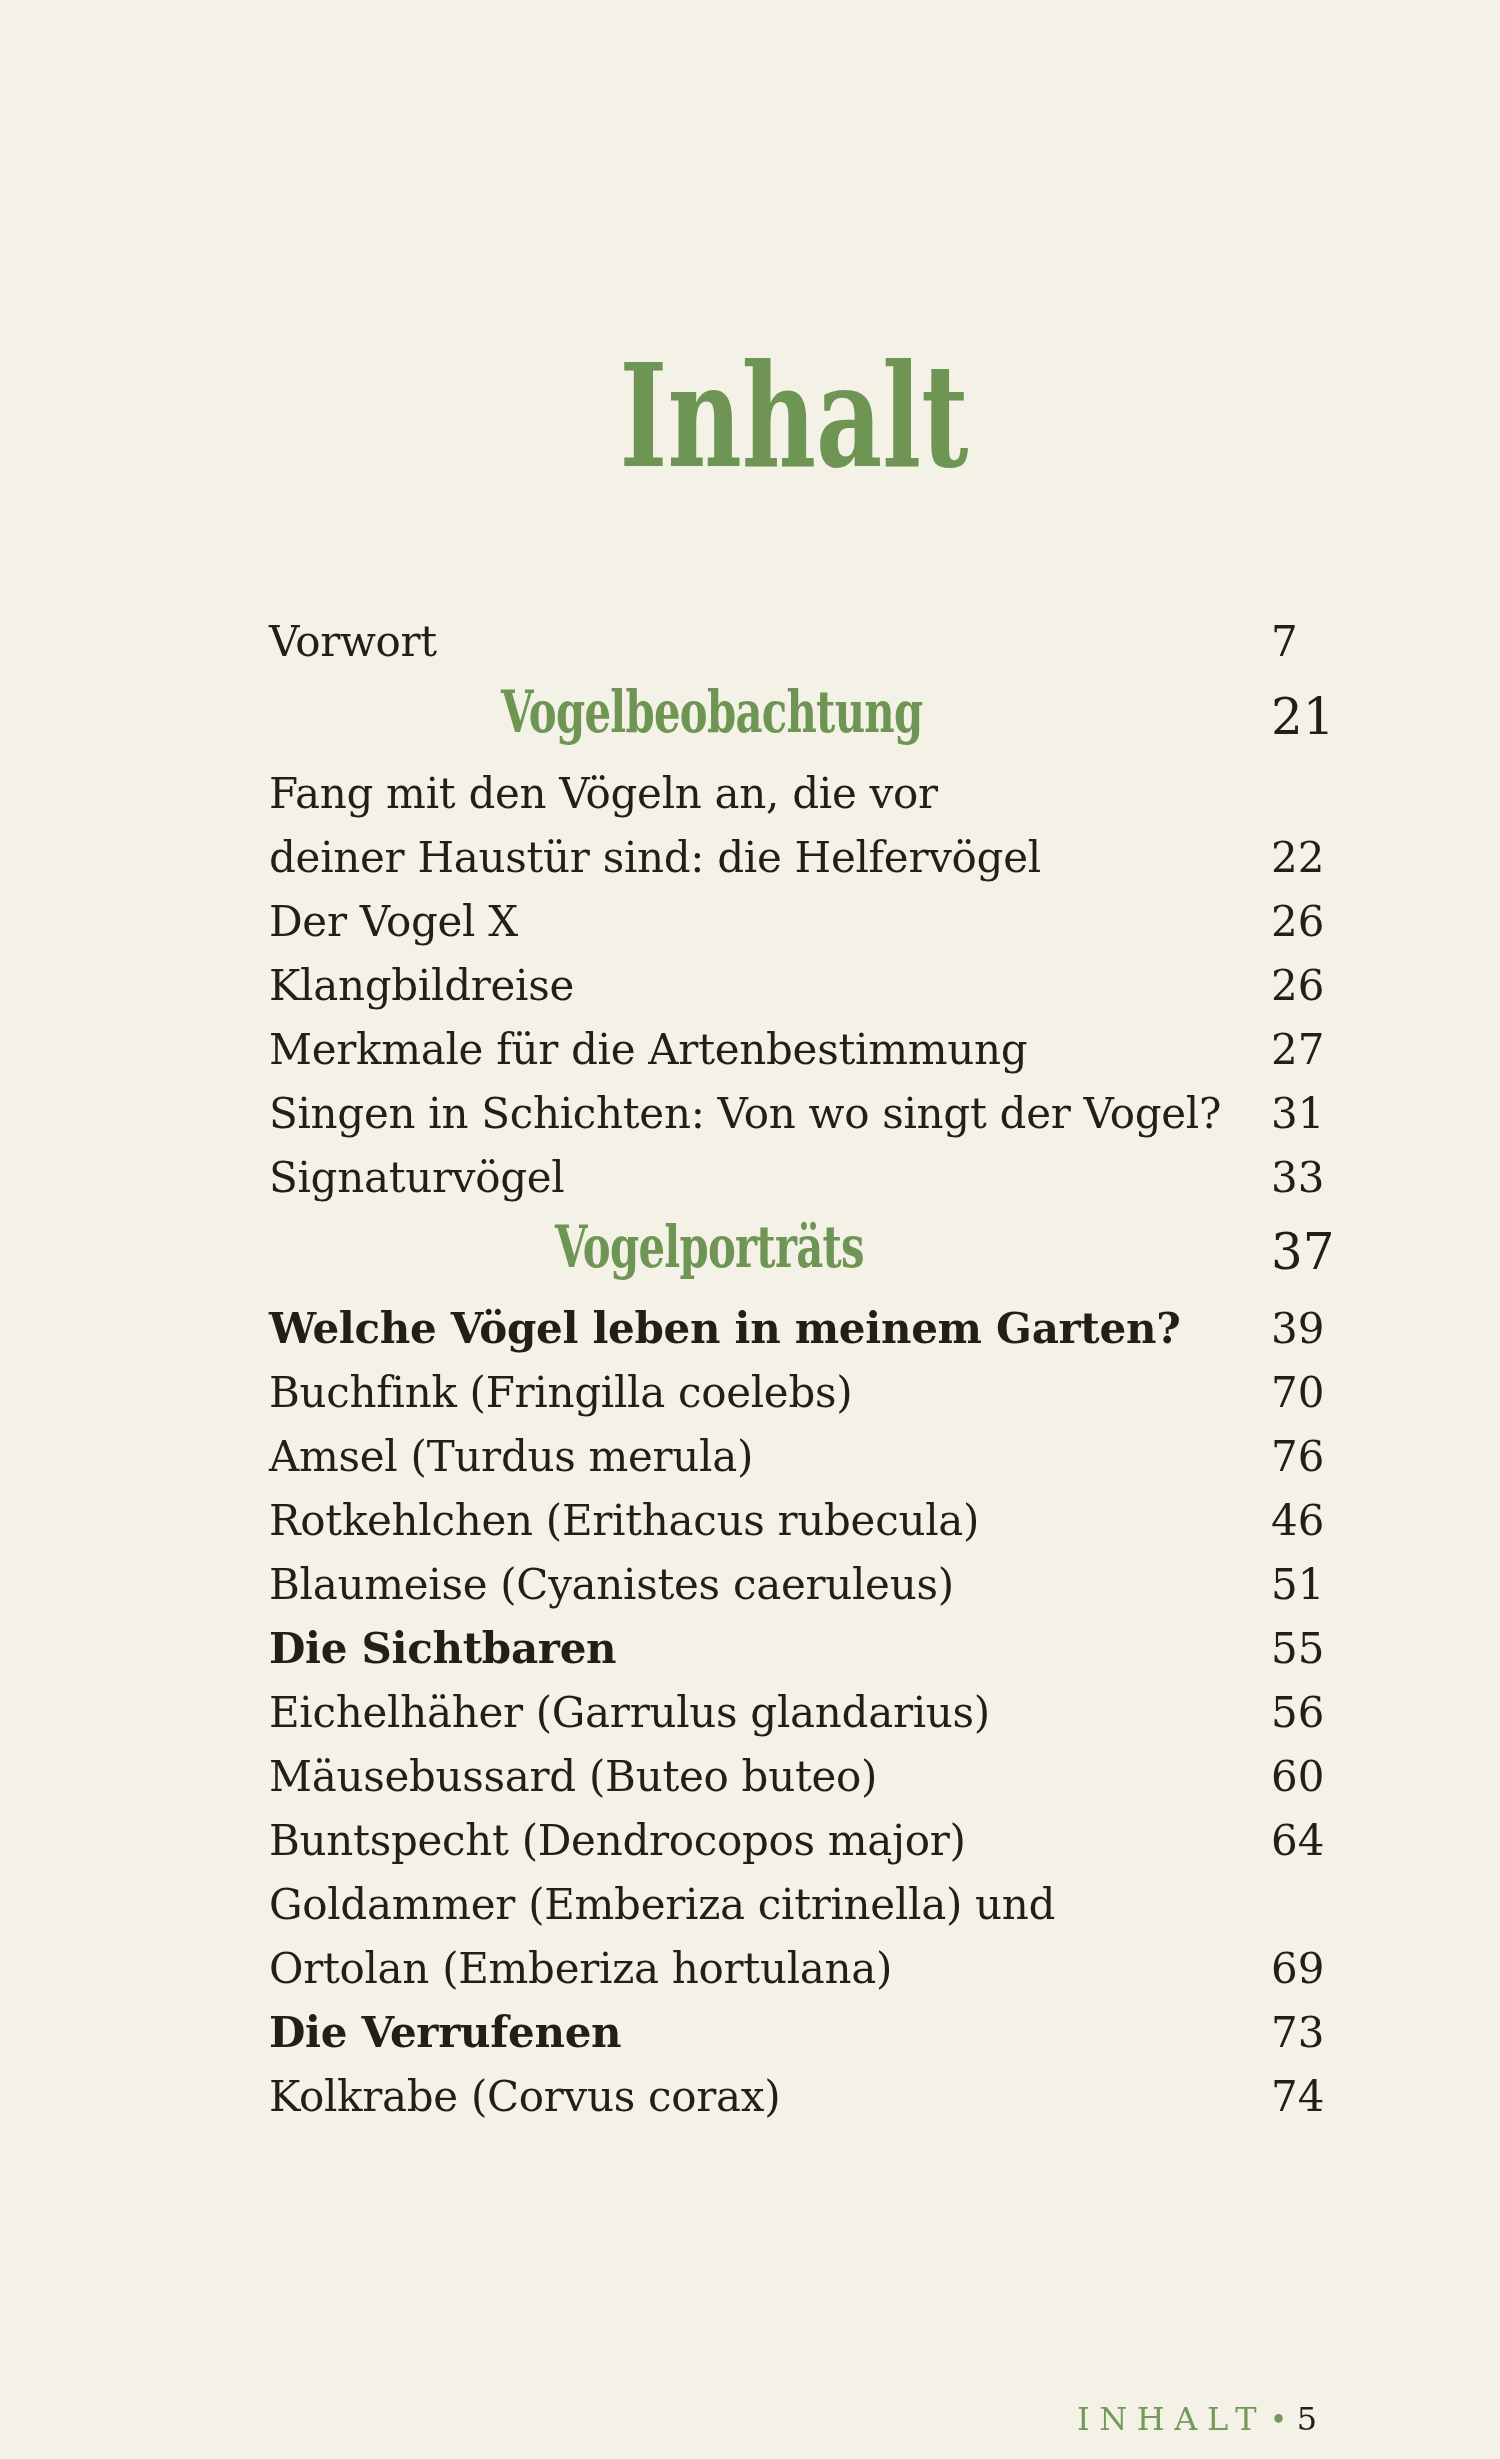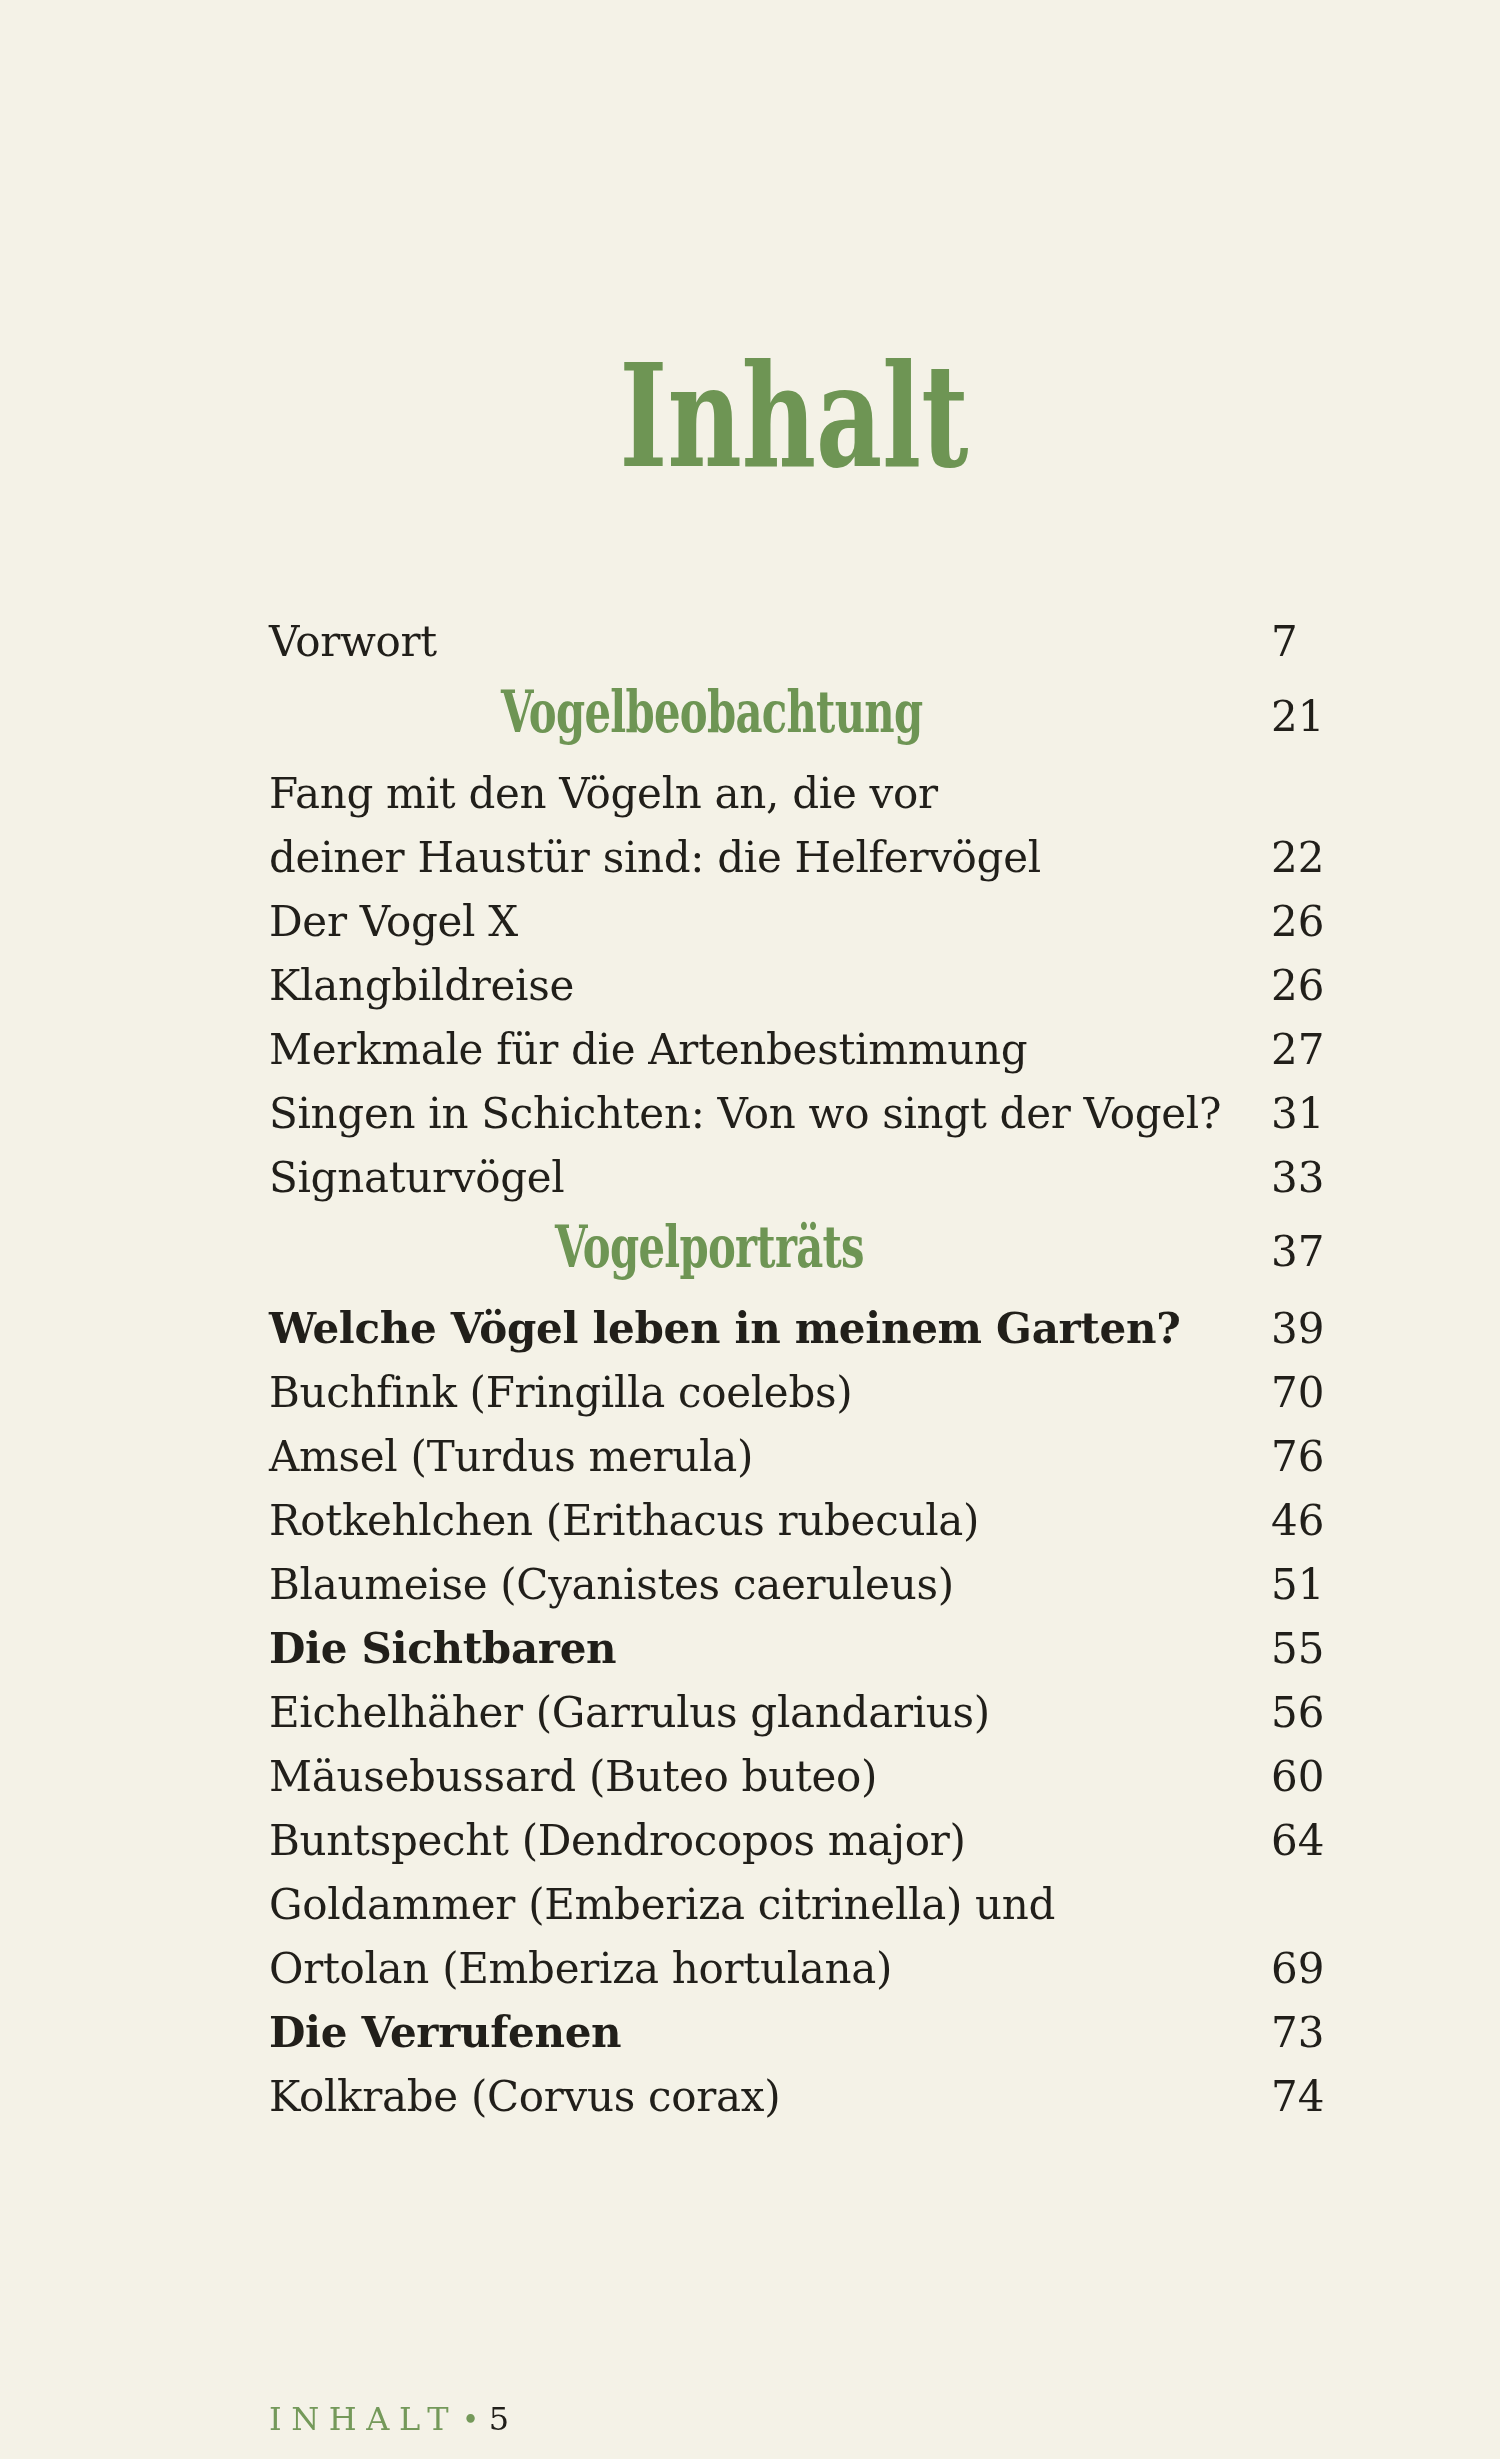--- a/index.html
+++ b/index.html
@@ -31,27 +31,27 @@
   .row .label{display:inline-block;white-space:nowrap;}
   .row .num{position:absolute;left:1002px;top:0;letter-spacing:0;}
 
   .row.bold .label{font-weight:bold;}
 
   .row.section{height:76px;padding:5.8px 0;color:var(--green);text-align:center;}
   .row.section .label{
     font-size:58px;line-height:64px;font-weight:bold;letter-spacing:-1px;
     transform:scaleX(0.72);transform-origin:left center;
   }
-  .row.section .num{color:var(--text);font-weight:normal;font-size:42px;top:10.6px;}
+  .row.section .num{color:var(--text);font-weight:normal;font-size:50px;top:10.6px;}
 
   .row.outdent .label{margin-left:-49px;}
 
   .footer{
     position:absolute;left:269px;top:2400px;width:1050px;
-    text-align:left;font-size:32px;color:var(--footer-green);
+    text-align:right;font-size:32px;color:var(--footer-green);
     white-space:nowrap;
   }
   .footer .sect{letter-spacing:9.6px;}
   .footer .dot{margin:0 9.6px 0 3.8px;font-size:29px;}
   .footer .pg{color:var(--text);letter-spacing:1.9px;}
 </style>
 </head>
 <body>
 
 <div class="page">

